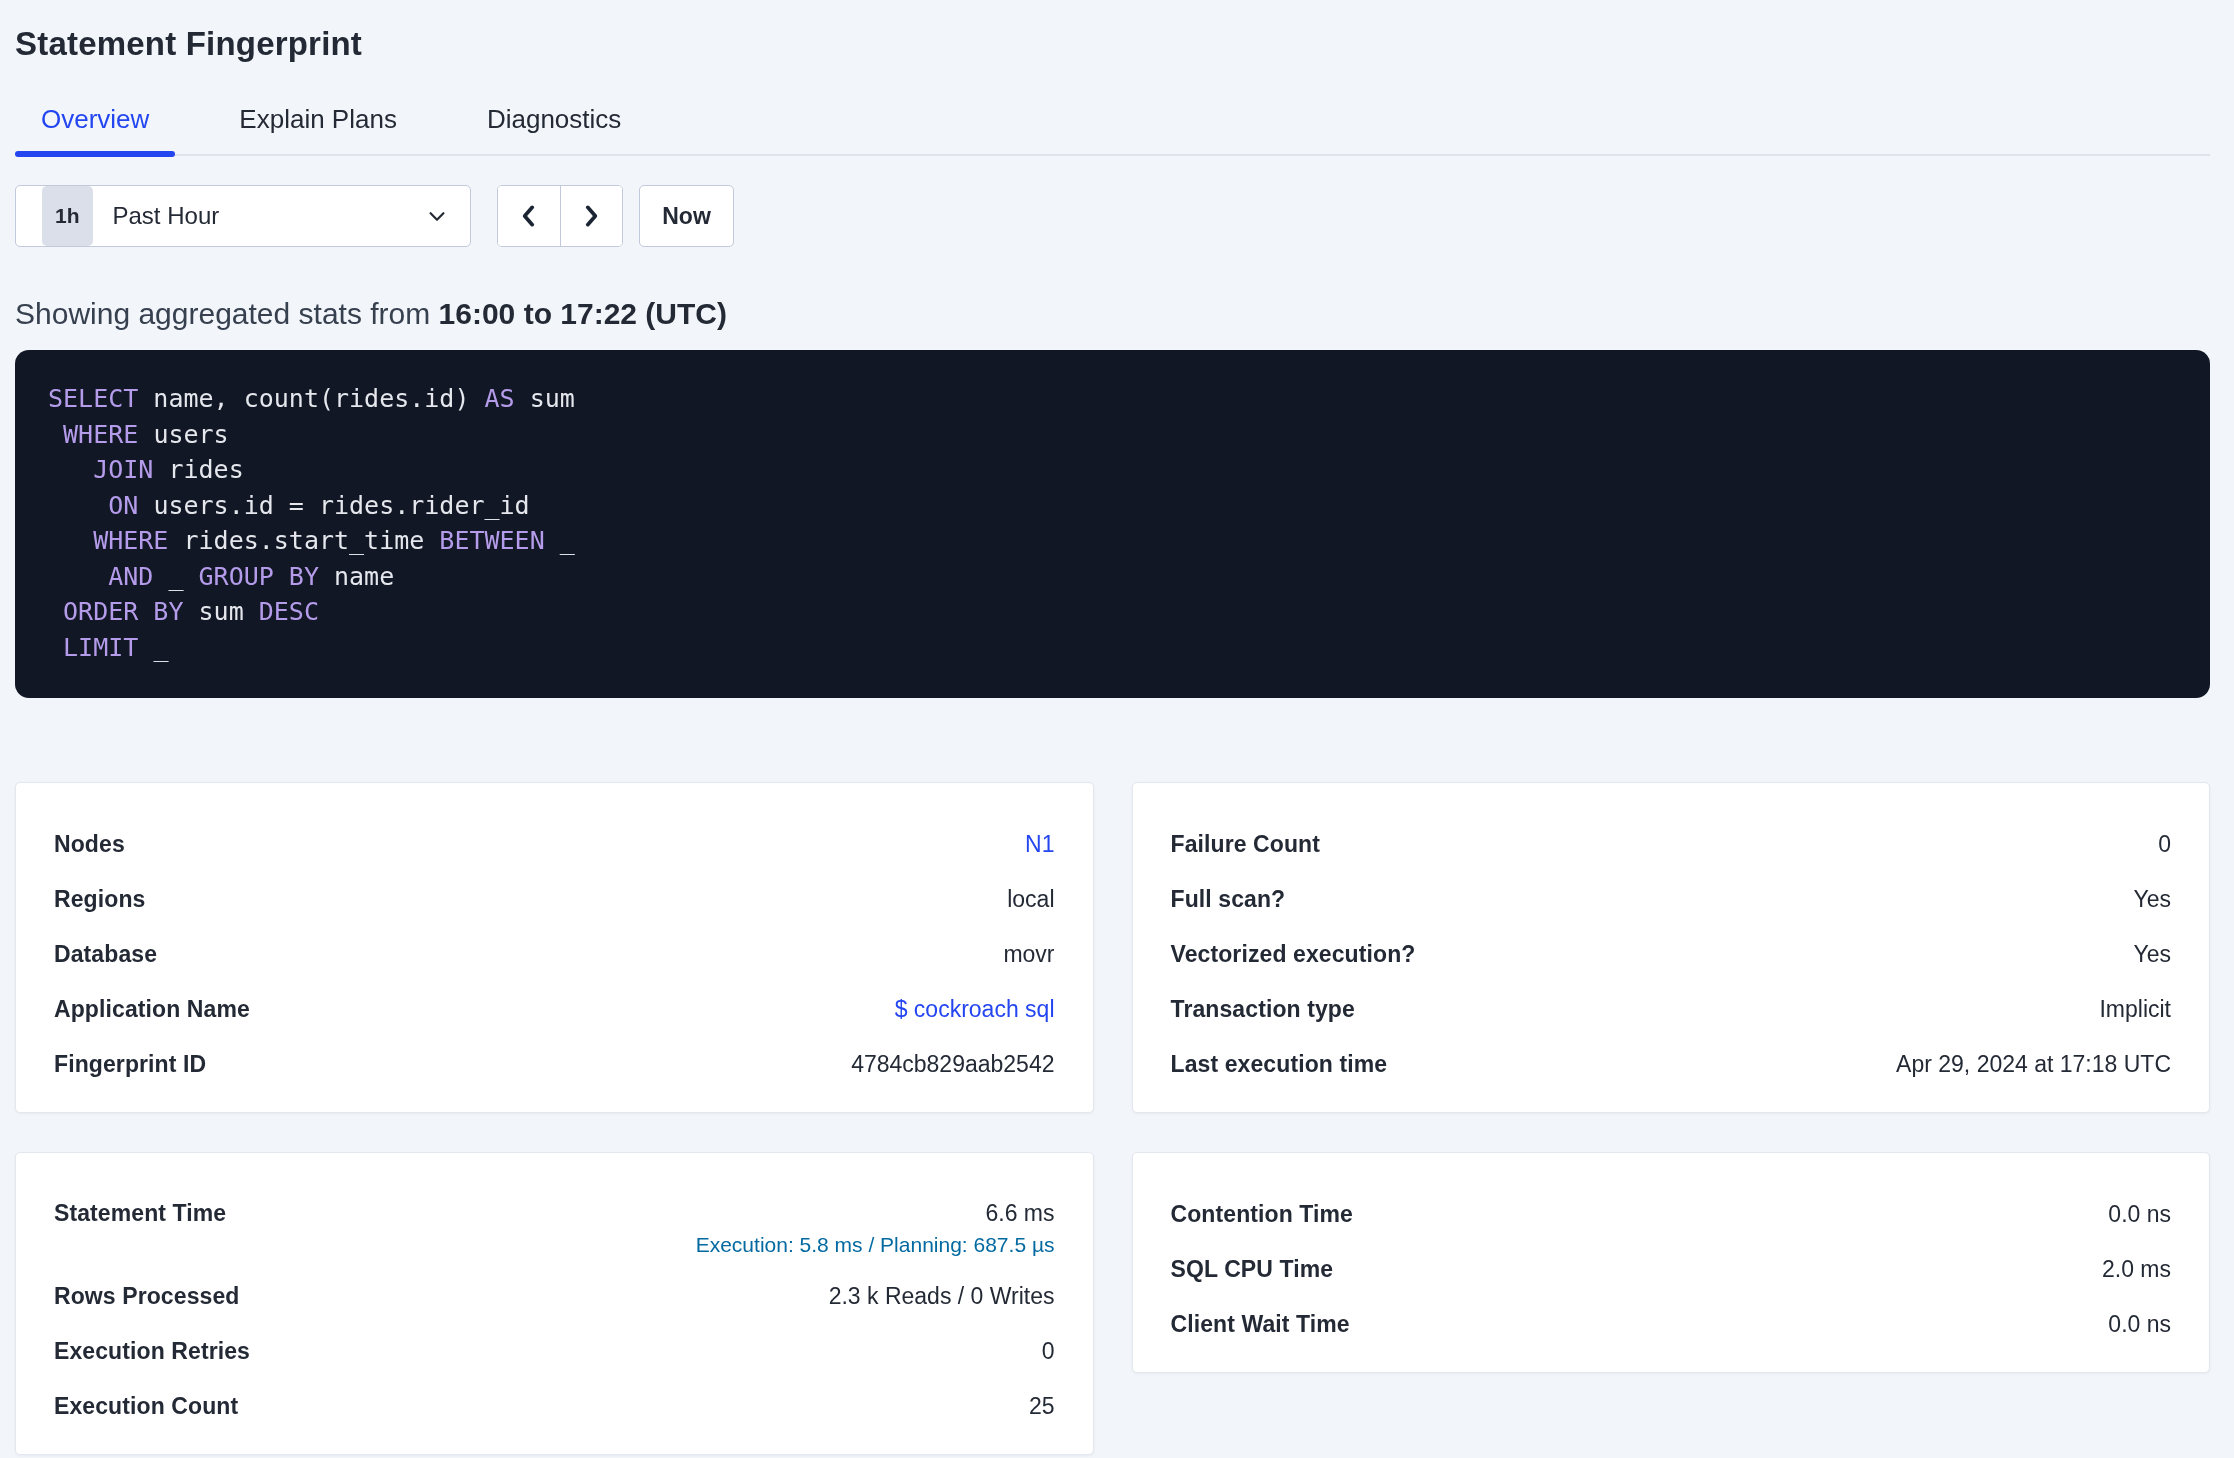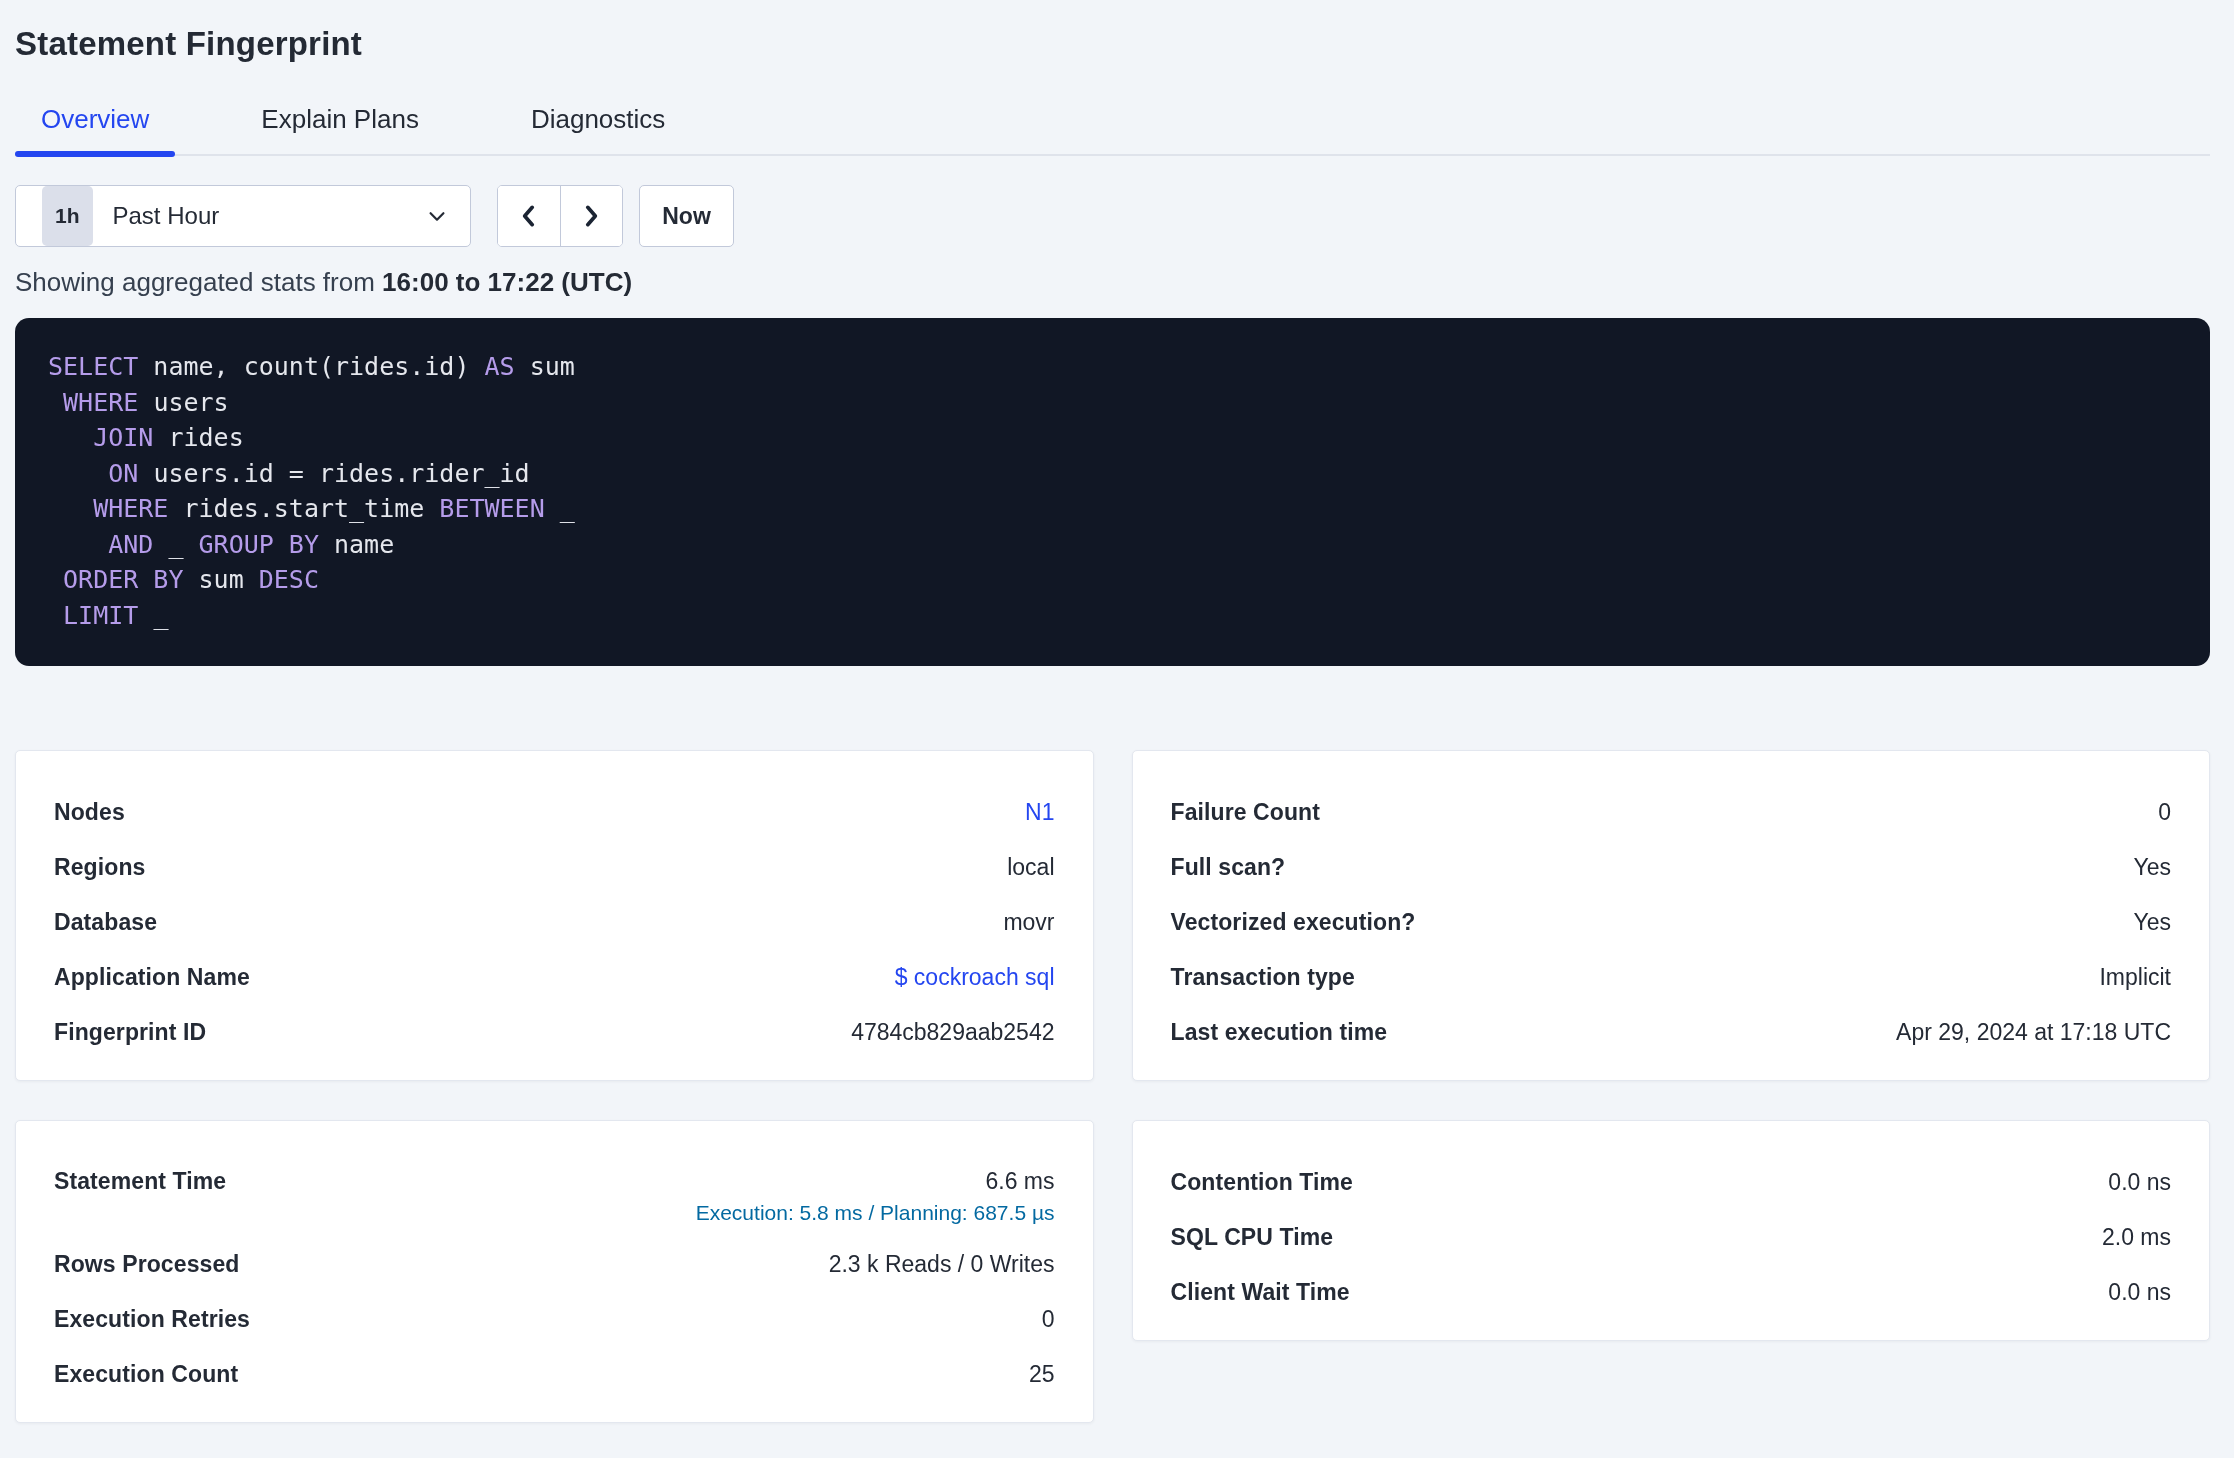--- a/index.html
+++ b/index.html
@@ -13,21 +13,21 @@
 
   
   .page-title {
     font-size:33px; font-weight:700; color:#242A35; letter-spacing:.2px;
     line-height:40px;
   }
 
   
   .tabs {
     margin-top:40px;
-    display:flex; gap:60px;
+    display:flex; gap:38px;
     border-bottom:2px solid #DFE3EB;
   }
   .tab {
     font-size:26px; line-height:30px; color:#242A35;
     padding:0 26px 20px 26px;
     position:relative; cursor:pointer; white-space:nowrap;
   }
   .tab.active { color:#2446F0; }
   .tab.active::after {
     content:""; position:absolute; left:0; right:0; bottom:-3px;
@@ -63,21 +63,21 @@
   .arrow-btn svg { width:26px; height:26px; }
 
   .now-btn {
     margin-left:16px; width:95px;
     background:#fff; border:1px solid #C2C9DA; border-radius:5px;
     font-size:23px; font-weight:600; color:#242A35;
     display:flex; align-items:center; justify-content:center; cursor:pointer;
   }
 
   
-  .stats-line { margin-top:20px; font-size:26px; line-height:30px; color:#36404F; }
+  .stats-line { margin-top:52px; font-size:30px; line-height:30px; color:#36404F; }
   .stats-line b { color:#242A35; font-weight:700; }
 
   
   .sql-box {
     margin-top:21px;
     background:#111725; border-radius:14px;
     padding:31px 30px 33px 33px;
     font-family:"DejaVu Sans Mono", monospace;
     font-size:25px; line-height:35.5px;
     color:#E5E7ED;

